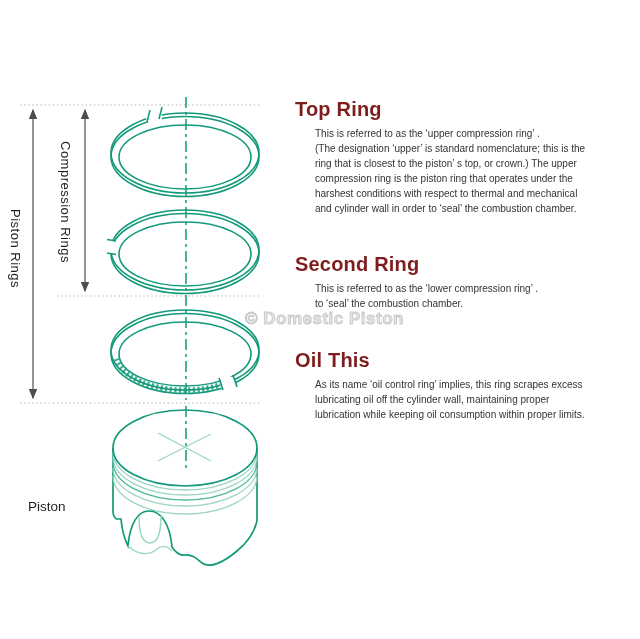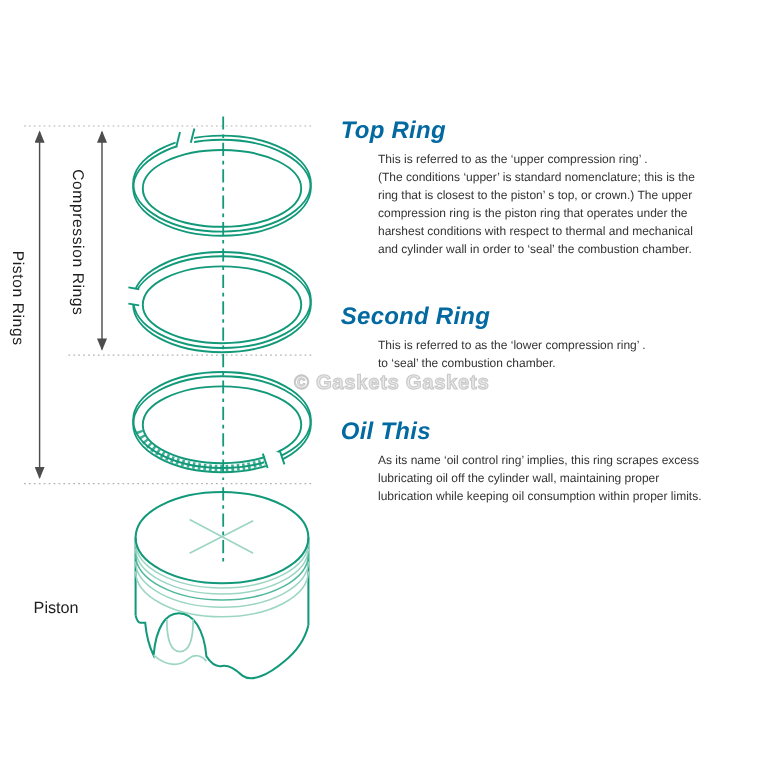--- a/index.html
+++ b/index.html
@@ -3,22 +3,22 @@
 <meta charset="utf-8">
 <style>
   html,body{margin:0;padding:0;background:#fff;}
   #page{position:relative;width:640px;height:639px;background:#ffffff;overflow:hidden;
         font-family:"Liberation Sans","DejaVu Sans",sans-serif;}
   .diagram-svg{position:absolute;left:0;top:0;}
   .vlabel{position:absolute;writing-mode:vertical-rl;text-orientation:sideways;
           font-size:13px;color:#1e1e1e;letter-spacing:0.5px;white-space:nowrap;}
   .hlabel{position:absolute;font-size:13.5px;color:#1e1e1e;margin-top:21px;}
   .section{position:absolute;left:284px;width:352px;}
-  .section h2{margin:0 0 6px 0;font-size:20px;line-height:22px;font-weight:bold;
-              color:#0369a1;letter-spacing:0.2px;font-style:italic;}
+  .section h2{margin:0 0 6px 11px;font-size:20px;line-height:22px;font-weight:bold;
+              color:#7f1d1d;letter-spacing:0.2px;}
   .section .bodyline{font-size:10px;line-height:15px;color:#333;white-space:nowrap;margin-left:31px;}
   .watermark{position:absolute;left:245px;top:309px;font-size:17px;font-weight:bold;
              letter-spacing:0.5px;color:rgba(195,195,195,0.38);
              -webkit-text-stroke:0.9px rgba(165,165,165,0.55);white-space:nowrap;}
 </style>
 </head>
 <body>
 
 <div id="page">
 
@@ -115,26 +115,26 @@
         <line x1="158" y1="433" x2="211" y2="461"></line>
         <line x1="211" y1="434" x2="158" y2="461"></line>
       </g>
     </g>
   </svg>
 
   <div class="vlabel" style="left:8px;top:209px;">Piston Rings</div>
   <div class="vlabel" style="left:58px;top:141px;">Compression Rings</div>
   <div class="hlabel" style="left:28px;top:478px;">Piston</div>
 
-  <div class="watermark">© Gaskets Gaskets</div>
+  <div class="watermark">© Domestic Piston</div>
 
   <div class="section" style="top:98px;">
     <h2>Top Ring</h2>
     <div class="bodyline">This is referred to as the ‘upper compression ring’ .</div>
-    <div class="bodyline">(The conditions ‘upper’ is standard nomenclature; this is the</div>
+    <div class="bodyline">(The designation ‘upper’ is standard nomenclature; this is the</div>
     <div class="bodyline">ring that is closest to the piston’ s top, or crown.) The upper</div>
     <div class="bodyline">compression ring is the piston ring that operates under the</div>
     <div class="bodyline">harshest  conditions with respect to thermal and mechanical</div>
     <div class="bodyline">and cylinder wall in order to ‘seal’ the combustion chamber.</div>
   </div>
 
   <div class="section" style="top:253px;">
     <h2>Second Ring</h2>
     <div class="bodyline">This is referred to as the ‘lower compression ring’ .</div>
     <div class="bodyline">to ‘seal’ the combustion chamber.</div>

